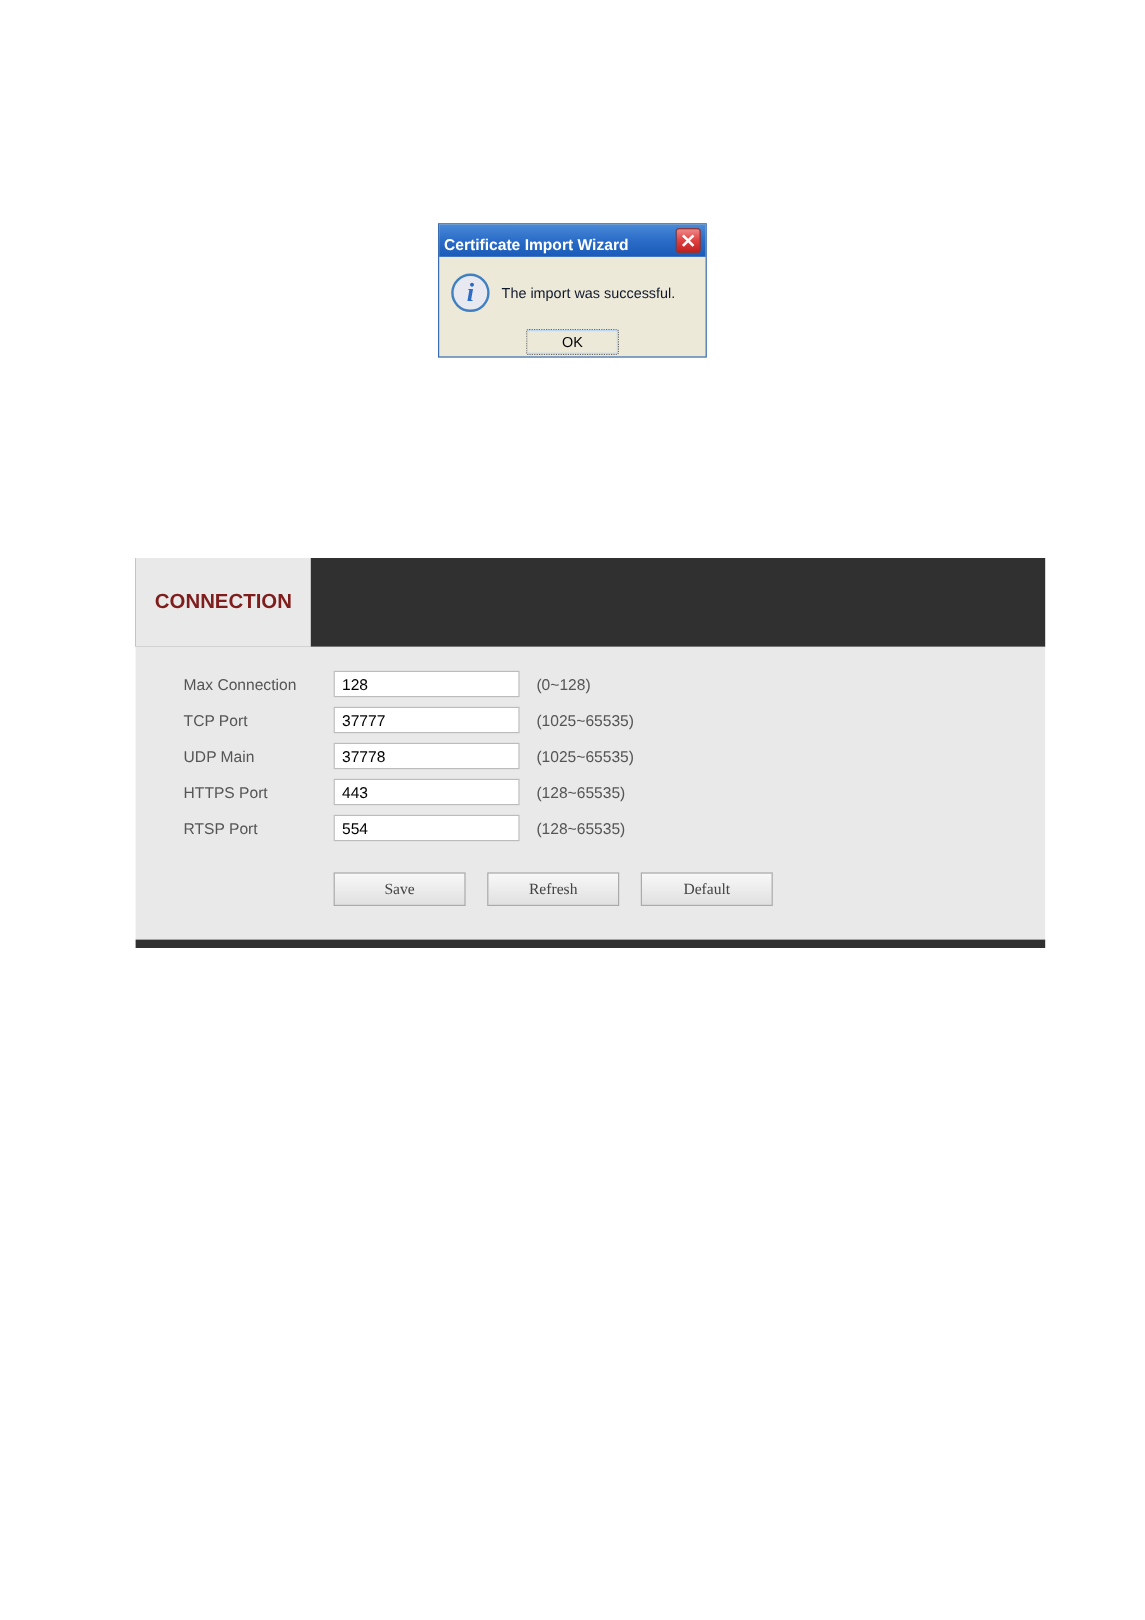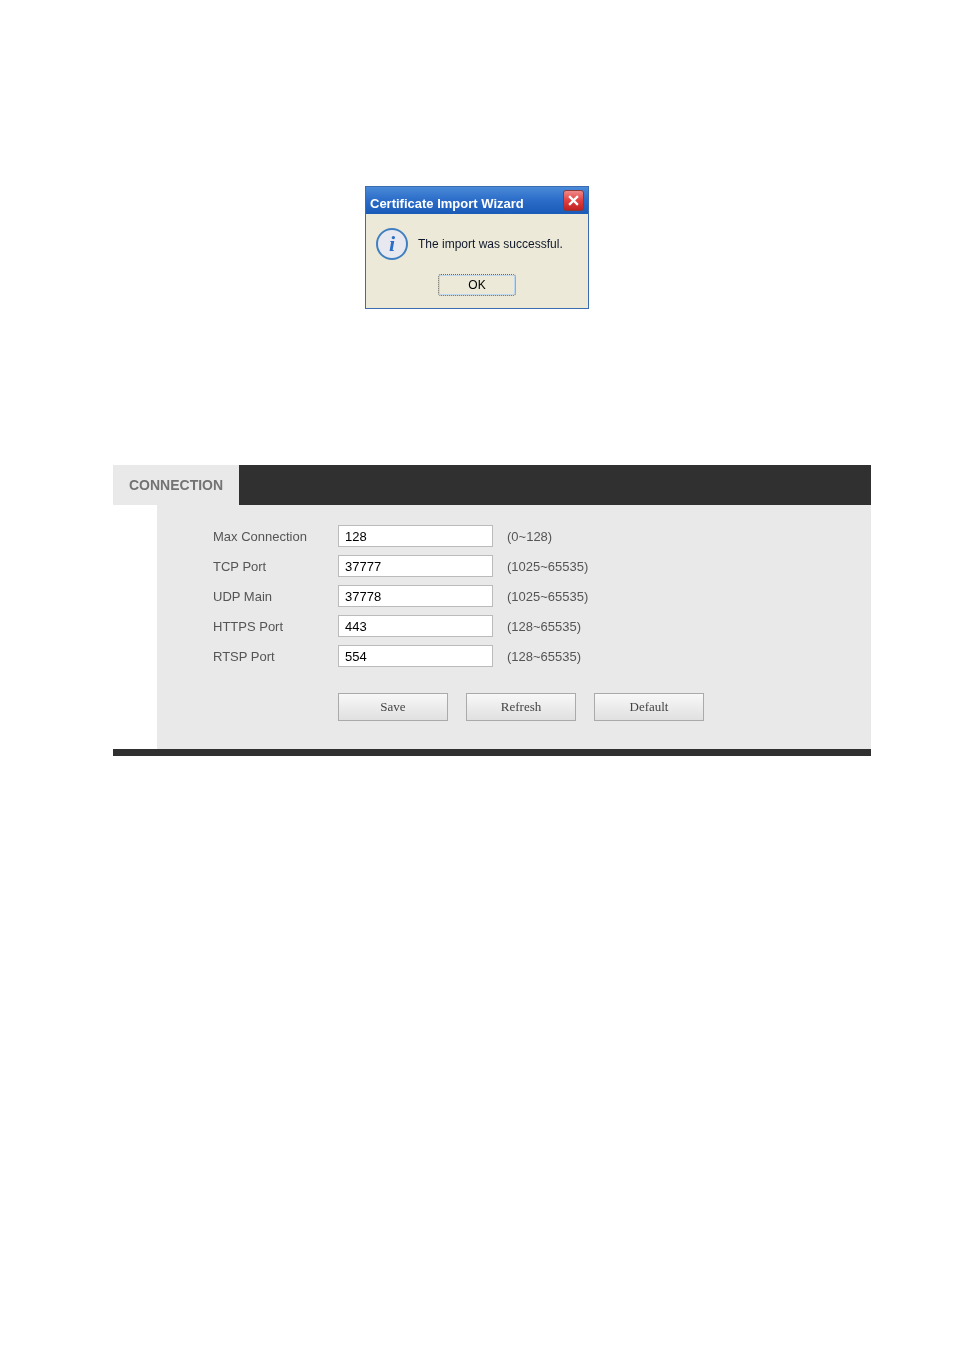--- a/index.html
+++ b/index.html
@@ -8,28 +8,28 @@
     
     .dialog-wrap { position: absolute; top: 186px; left: 50%; transform: translateX(-50%); }
     .dialog { width: 224px; border: 1px solid #3a6db0; background: #ece9d8; }
     .titlebar { display: flex; justify-content: space-between; align-items: flex-end; background: linear-gradient(to bottom, #4a8ad8 0%, #2a6cc8 50%, #1a5ab8 100%); padding: 3px 4px; }
     .titlebar-text { color: #fff; font-weight: bold; font-size: 13px; }
     .close-btn { width: 21px; height: 21px; background: linear-gradient(to bottom, #f08888 0%, #e04040 50%, #c02020 100%); border: 1px solid #8a3838; border-radius: 3px; display: flex; align-items: center; justify-content: center; cursor: pointer; }
     .close-btn svg { width: 11px; height: 11px; }
     .dialog-body { padding: 14px 10px 8px 10px; display: flex; align-items: center; gap: 10px; }
     .info-icon { width: 32px; height: 32px; border-radius: 50%; background: #e8e8f0; border: 2px solid #4080c0; display: flex; align-items: center; justify-content: center; color: #2a6cc8; font-family: Georgia, serif; font-weight: bold; font-size: 22px; font-style: italic; }
     .dialog-msg { font-size: 12px; color: #0f172a; }
-    .dialog-btn-row { text-align: center; padding: 6px 0 12px 0; }
+    .dialog-btn-row { text-align: center; padding: 6px 0 1px 0; }
     .ok-btn { width: 78px; height: 22px; background: #ece9d8; border: 1px dotted #666; border-radius: 3px; font-size: 12px; cursor: pointer; box-shadow: inset 0 0 0 1px #bcd8f4; }
     
     
     .panel-wrap { position: absolute; top: 465px; left: 113px; width: 758px; }
     .panel-header { background: #303030; padding: 0; }
-    .tab-active { display: inline-block; background: #e9e9e9; padding: 12px 16px; font-size: 14px; font-weight: bold; color: #737373; }
-    .panel-body { background: #e9e9e9; padding: 20px 30px 28px 56px; font-size: 13px; color: #444; margin-left: 44px; }
+    .tab-active { display: inline-block; background: #e9e9e9; padding: 27px 16px; font-size: 17px; font-weight: bold; color: #7f1d1d; }
+    .panel-body { background: #e9e9e9; padding: 20px 30px 28px 40px; font-size: 13px; color: #444; }
     .row { display: flex; align-items: center; margin-bottom: 8px; }
     .label { width: 125px; color: #555; }
     .input { width: 155px; height: 22px; border: 1px solid #bbb; padding: 2px 6px; font-size: 13px; background: #fff; }
     .hint { margin-left: 14px; color: #555; }
     .format-row { display: flex; margin-top: 6px; margin-bottom: 6px; }
     .format-text { flex: 1; line-height: 1.6; color: #444; }
     .btn-row { margin-top: 18px; margin-left: 125px; display: flex; gap: 18px; }
     .action-btn { width: 110px; height: 28px; background: linear-gradient(to bottom, #f8f8f8, #e0e0e0); border: 1px solid #aaa; font-size: 13px; color: #444; cursor: pointer; font-family: Liberation Serif, serif; }
     .panel-bottom { height: 7px; background: #303030; }
   </style>

